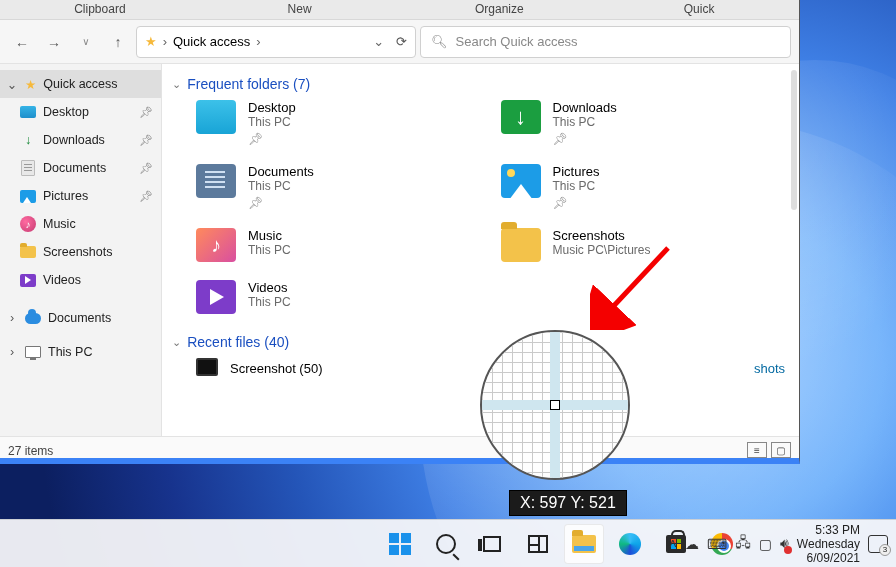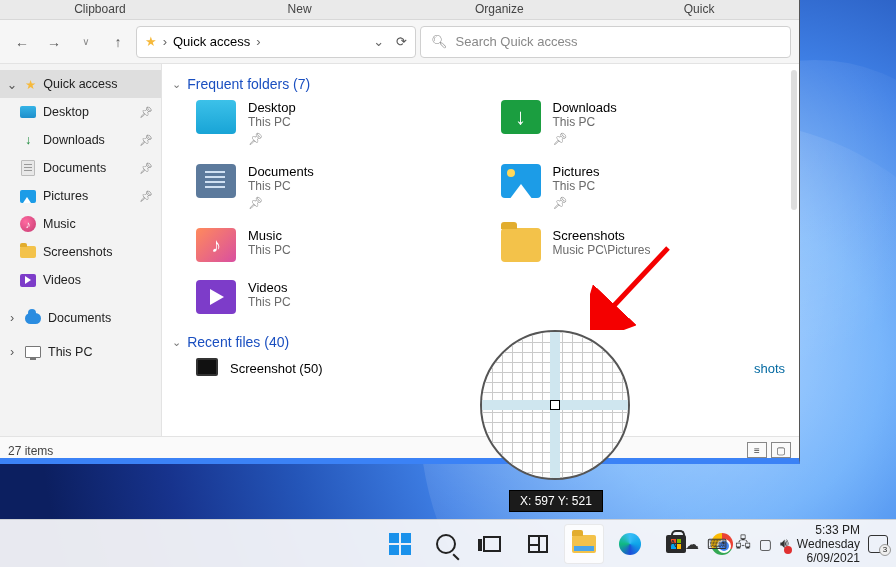--- a/index.html
+++ b/index.html
@@ -137,21 +137,21 @@
     background-image:
       linear-gradient(#c9c9c9 1px, transparent 1px),
       linear-gradient(90deg,#c9c9c9 1px, transparent 1px);
     background-size:10px 10px;
   }
   .magnifier .hline{position:absolute;left:0;right:0;top:50%;height:10px;margin-top:-5px;background:#cfe6ef;}
   .magnifier .vline{position:absolute;top:0;bottom:0;left:50%;width:10px;margin-left:-5px;background:#cfe6ef;}
   .magnifier .center{position:absolute;left:50%;top:50%;width:10px;height:10px;margin:-5px 0 0 -5px;background:#fff;border:1px solid #000;}
   .coord {
     position:absolute; left:509px; top:490px; background:#1b1b1b; color:#fff;
-    font-size:12px; padding:3px 10px; border:1px solid #000;
+    font-size:16px; padding:3px 10px; border:1px solid #000;
     font-family:"Segoe UI",Arial,sans-serif;
   }
 
   
   .arrow { position:absolute; left:590px; top:240px; }
 
   
   .taskbar {
     position:absolute; left:0; bottom:0; right:0; height:48px;
     background:rgba(247,247,249,0.94); border-top:1px solid #ccd0d6;

